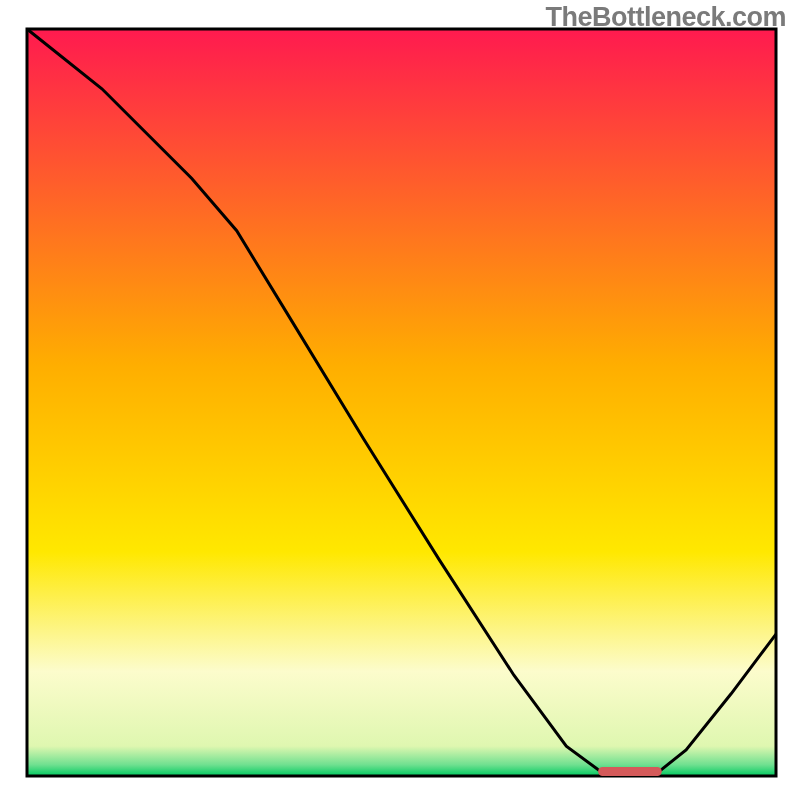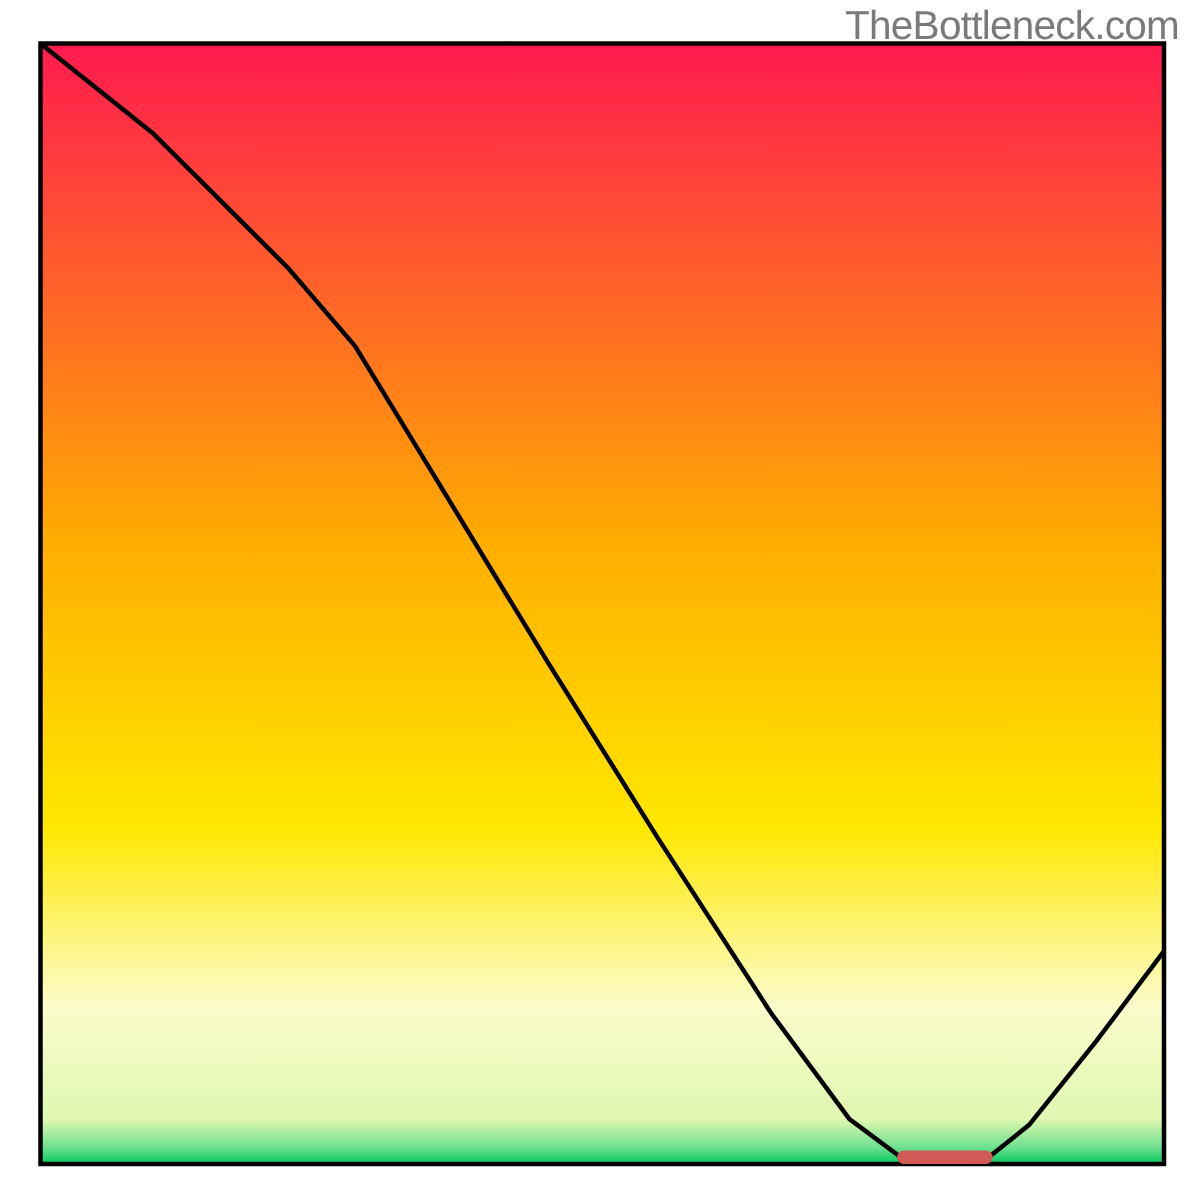--- a/index.html
+++ b/index.html
@@ -14,21 +14,21 @@
     position: relative;
     width: 800px;
     height: 800px;
   }
   .watermark {
     position: absolute;
     top: 2px;
     right: 14px;
     color: #7a7a7a;
     font-size: 27px;
-    font-weight: 400;
+    font-weight: 700;
     letter-spacing: -0.5px;
     z-index: 10;
   }
   svg {
     position: absolute;
     top: 0;
     left: 0;
   }
 </style>
 </head>

